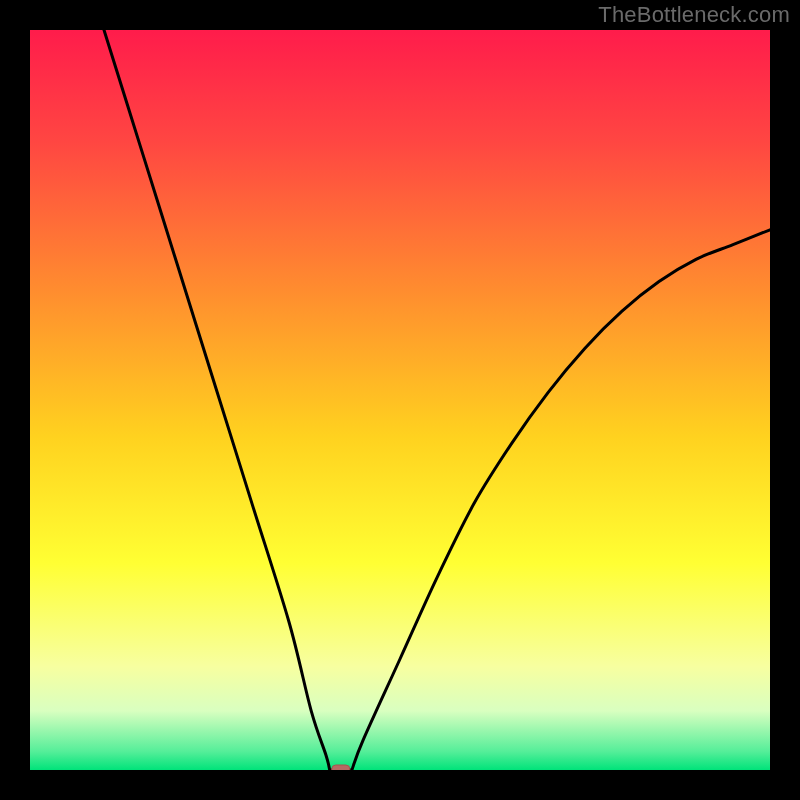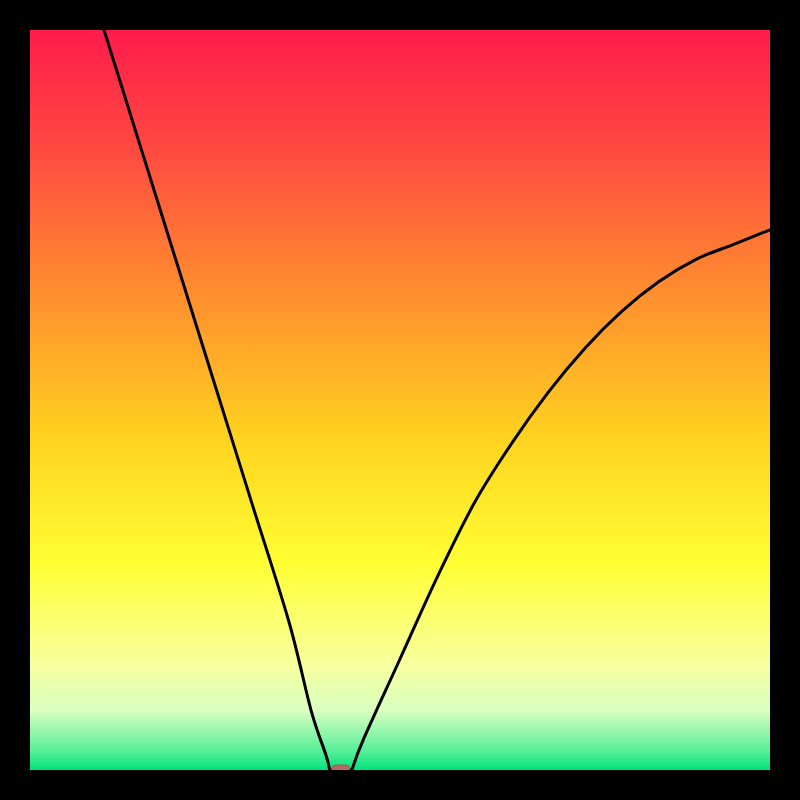--- a/index.html
+++ b/index.html
@@ -33,20 +33,21 @@
     top: 30px;
     width: 740px;
     height: 740px;
     display: block;
   }
 </style>
 </head>
 <body>
 
 <div class="frame">
+  <div class="watermark">TheBottleneck.com</div>
 
   <svg class="plot" viewBox="0 0 740 740" preserveAspectRatio="none">
     <defs>
       <linearGradient id="bg-grad" x1="0" y1="0" x2="0" y2="1">
           <stop offset="0%" stop-color="#ff1c4b"></stop>
           <stop offset="15%" stop-color="#ff4642"></stop>
           <stop offset="35%" stop-color="#ff8c2f"></stop>
           <stop offset="55.00000000000001%" stop-color="#ffd21f"></stop>
           <stop offset="72%" stop-color="#ffff33"></stop>
           <stop offset="86%" stop-color="#f7ffa0"></stop>

